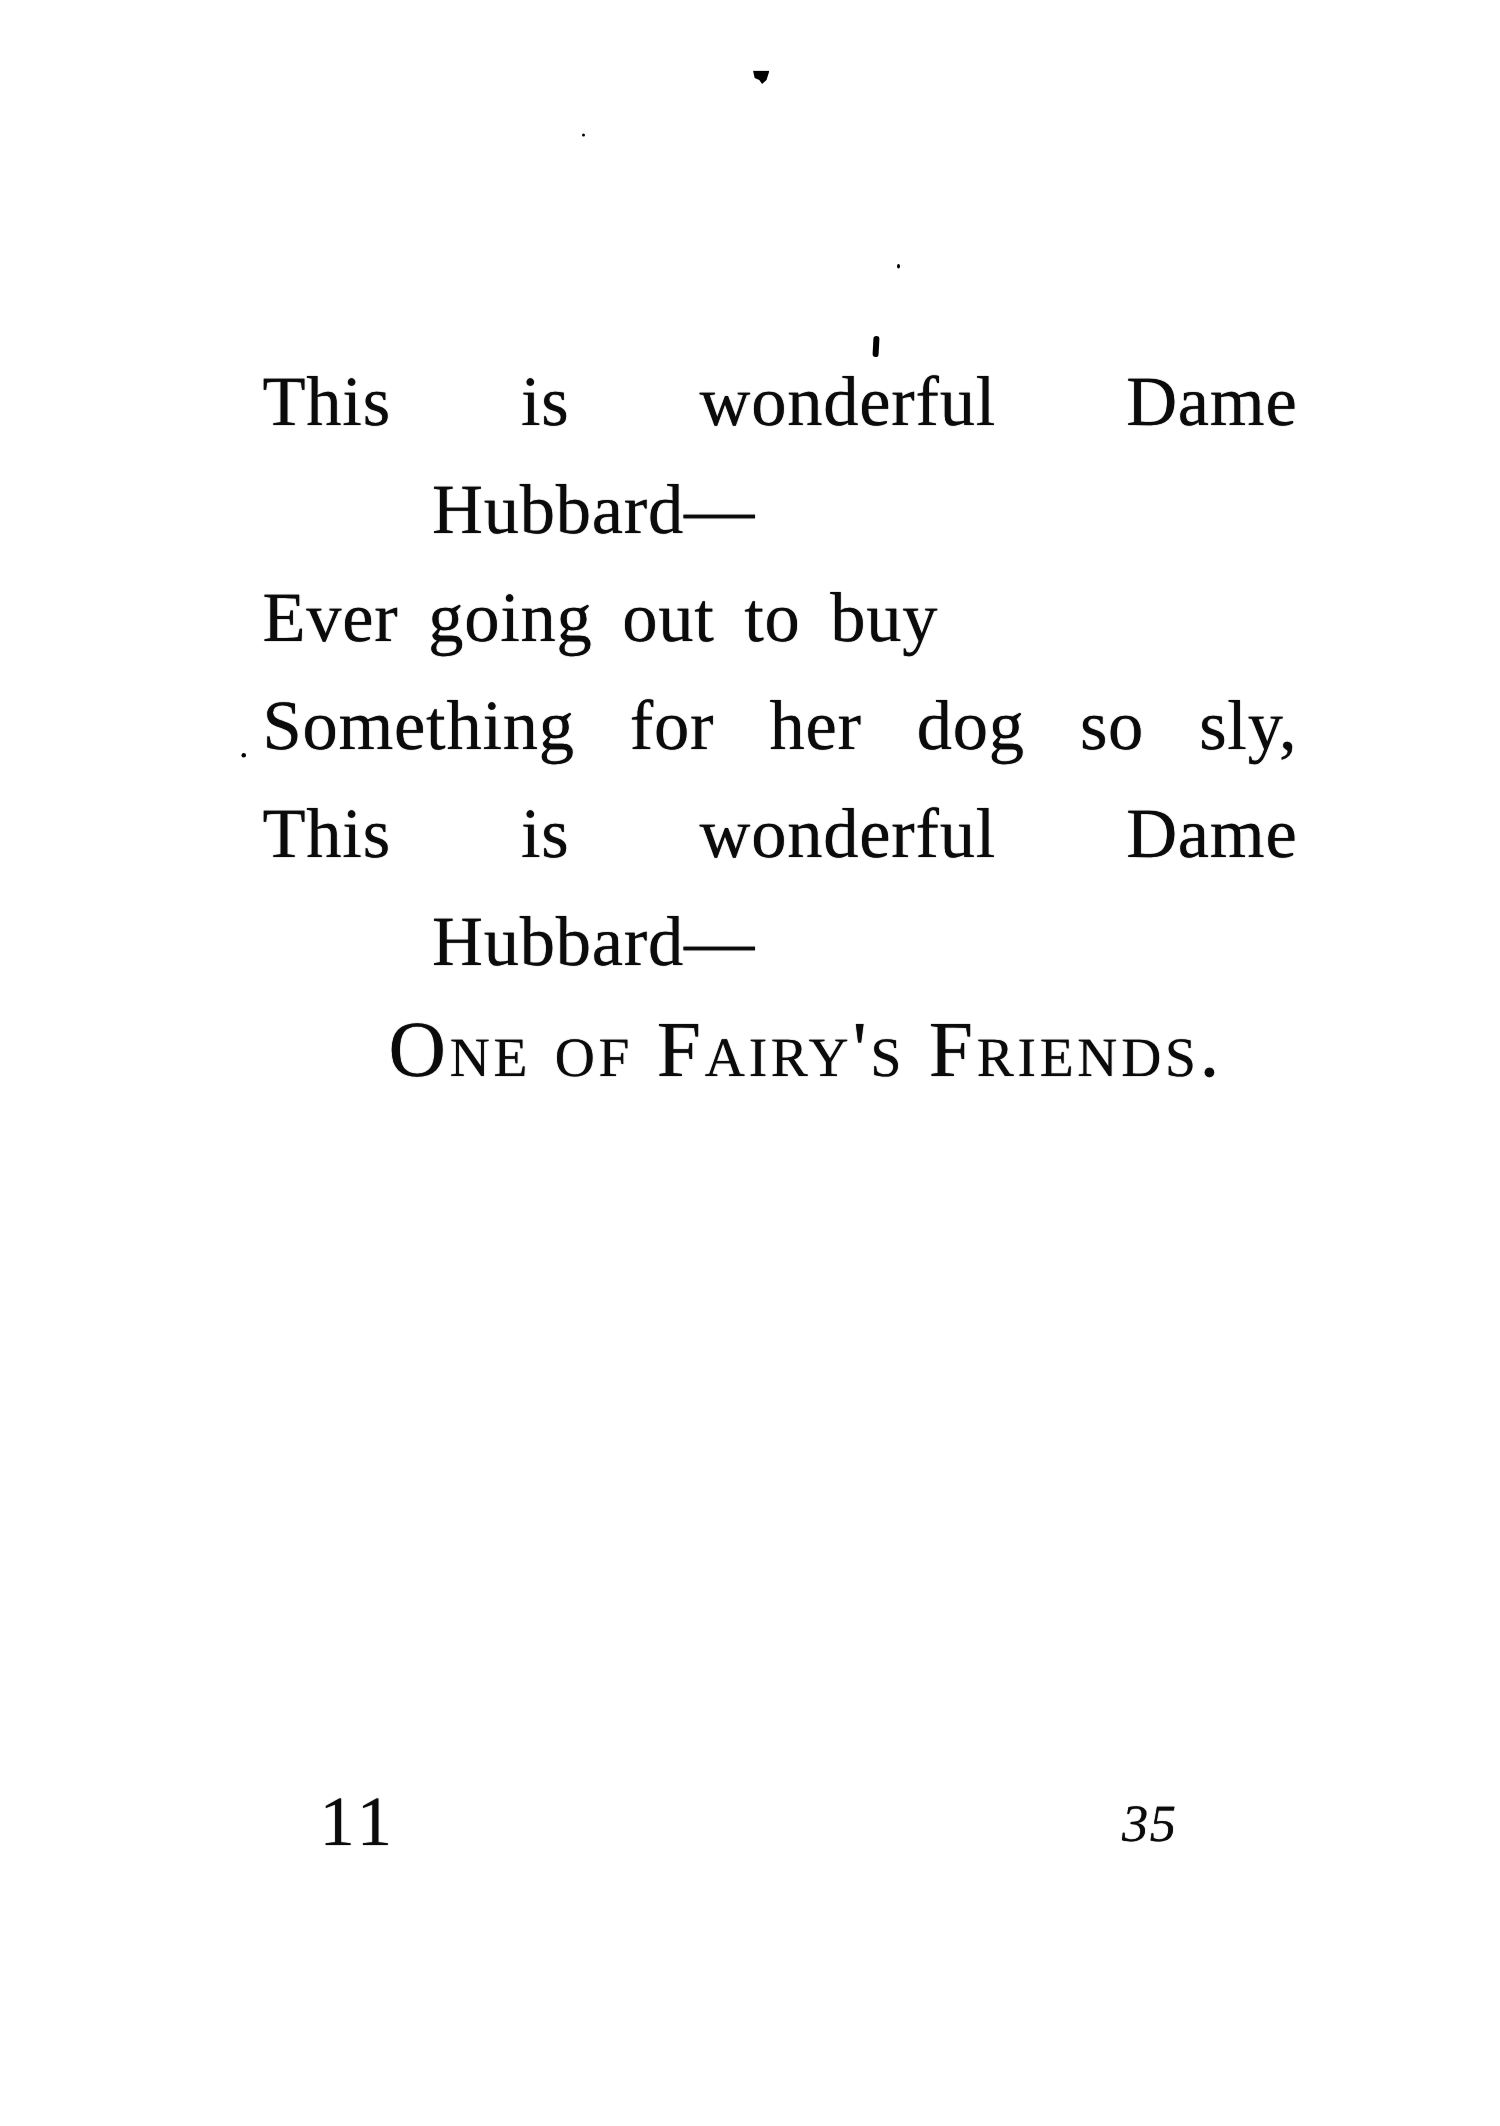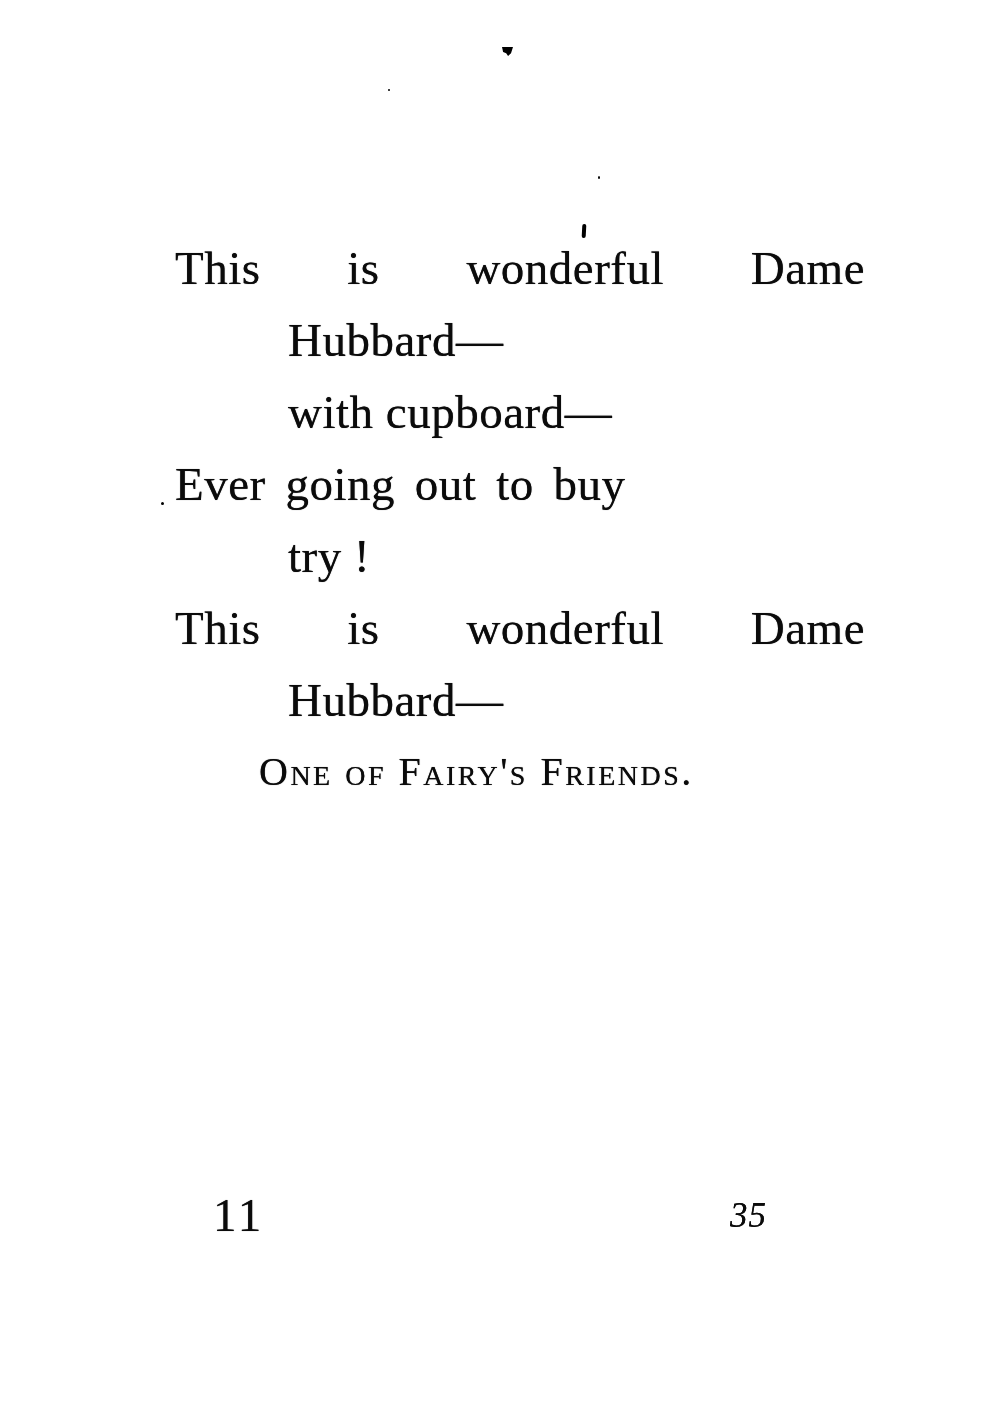--- a/index.html
+++ b/index.html
@@ -37,34 +37,34 @@
   
   .indent { padding-left: 113px; box-sizing: border-box; }
   
   .sp-sm { word-spacing: 0.16em; }
   
   .caps {
     padding-left: 84px;
     box-sizing: border-box;
     font-variant: small-caps;
     letter-spacing: 2.5px;
-    font-size: 40px;
+    font-size: 53px;
   }
   
   .folio-left {
     position: absolute;
     left: 213px;
     top: 1188px;
     font-size: 47px;
     letter-spacing: 3px;
     text-shadow: 0 0 0.7px rgba(0,0,0,0.85);
   }
   .folio-right {
     position: absolute;
-    left: 730px;
+    left: 748px;
     top: 1196px;
     font-size: 35px;
     font-style: italic;
     letter-spacing: 1px;
     text-shadow: 0 0 0.6px rgba(0,0,0,0.85);
   }
   
   .speck { position: absolute; background: #000; }
   .speck-blob   { left: 502px; top: 47px;  width: 11px; height: 9px;
                   clip-path: polygon(0 0, 100% 0, 82% 70%, 55% 100%, 38% 70%, 10% 55%); }
@@ -84,23 +84,22 @@
   <div class="speck speck-blob"></div>
   <div class="speck speck-dot-a"></div>
   <div class="speck speck-dot-b"></div>
   <div class="speck speck-tick"></div>
   <div class="speck speck-dot-c"></div>
   <div class="speck speck-dot-d"></div>
 
   <div class="poem">
     <div class="line just">This is wonderful Dame</div>
     <div class="line indent">Hubbard—</div>
-    <div class="line indent">with cupboard—</div>
     <div class="line sp-sm">Ever going out to buy</div>
-    <div class="line indent">try !</div>
+    <div class="line just">Something for her dog so sly,</div>
     <div class="line just">This is wonderful Dame</div>
     <div class="line indent">Hubbard—</div>
     <div class="line caps">One of Fairy's Friends.</div>
   </div>
 
   <div class="folio-left">11</div>
   <div class="folio-right">35</div>
 
 </div>
 

